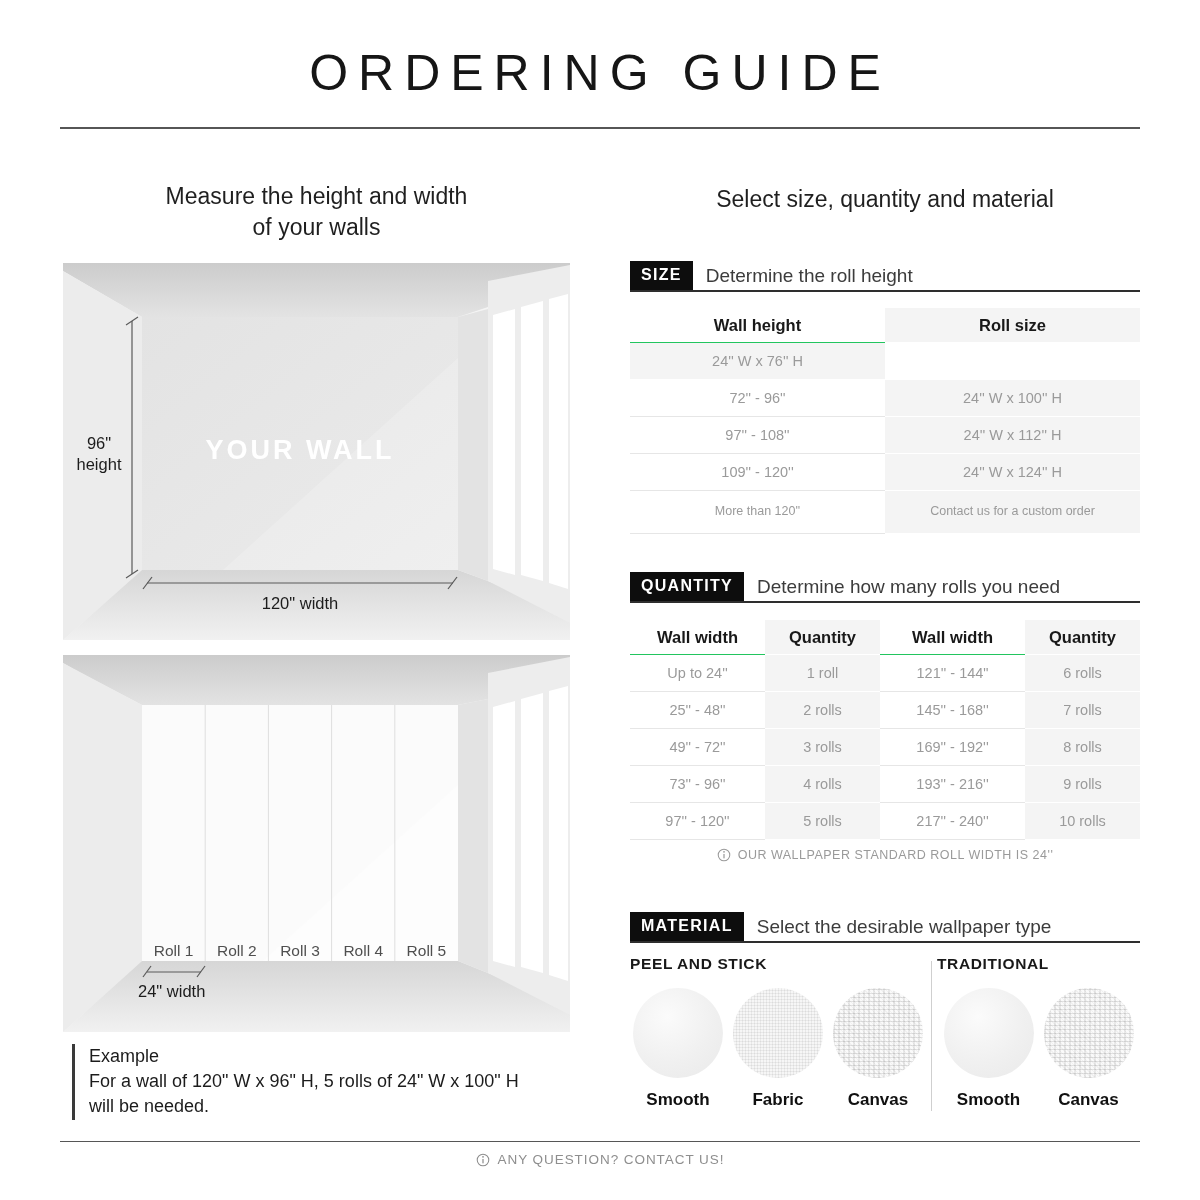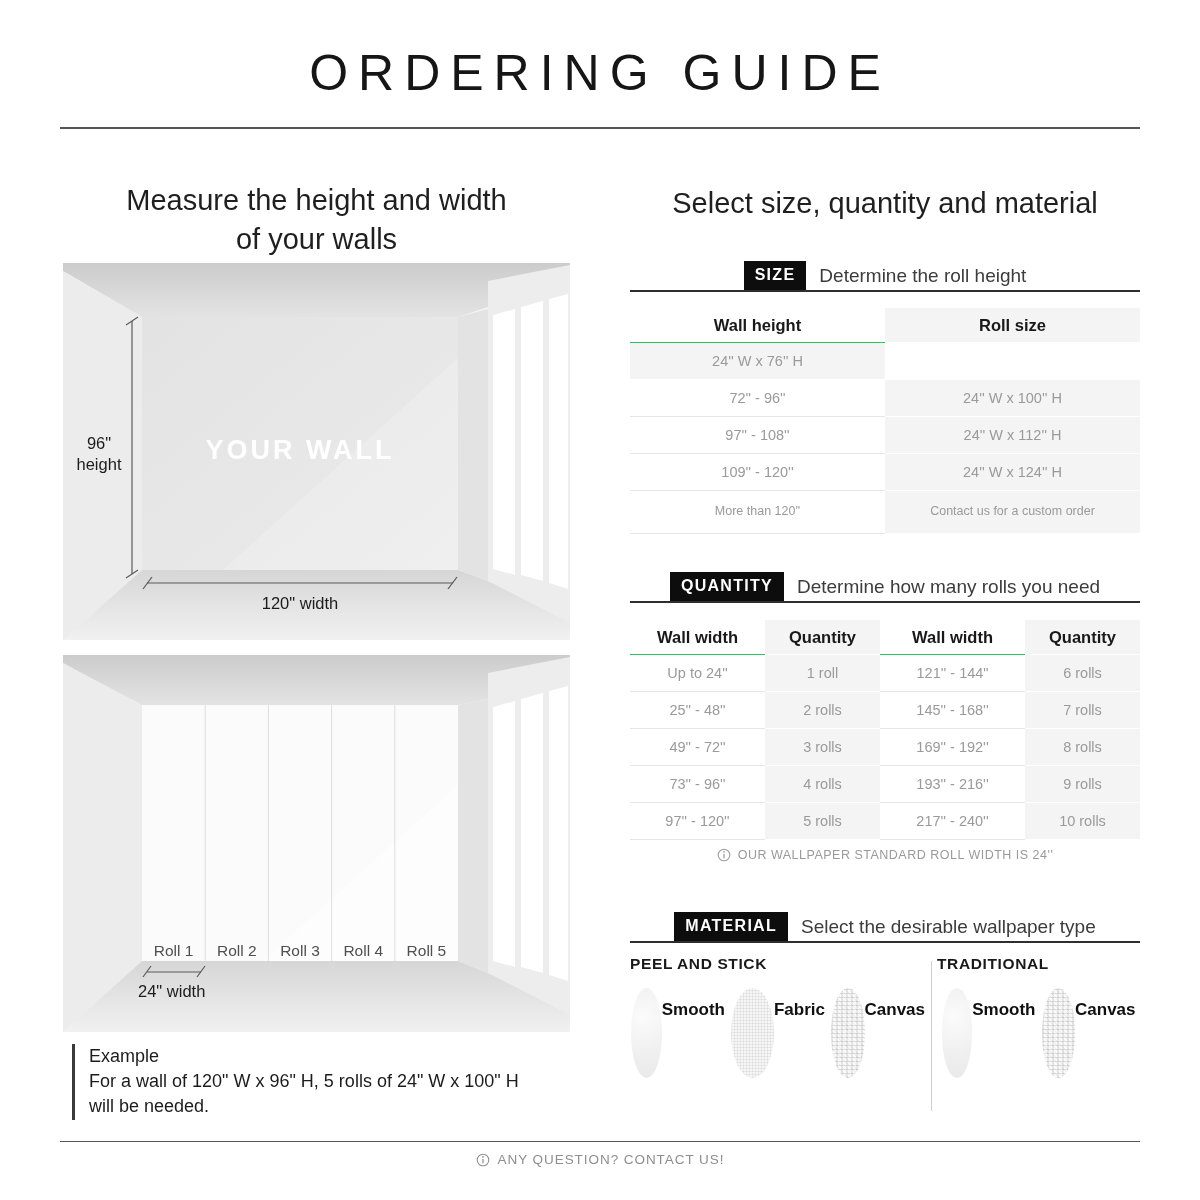--- a/index.html
+++ b/index.html
@@ -4,40 +4,40 @@
 <style>
   html,body { margin:0; padding:0; background:#ffffff; }
   body { width:1200px; height:1200px; font-family:"Liberation Sans", sans-serif; color:#1d1d1d; }
   .page { position:relative; width:1200px; height:1200px; background:#ffffff; overflow:hidden; }
 
   .title { position:absolute; top:44px; left:0; width:100%; text-align:center;
            font-size:50px; font-weight:500; letter-spacing:.2em; color:#161616; }
   .rule-top { position:absolute; top:127px; left:60px; width:1080px; border-top:2px solid #565656; }
   .rule-bottom { position:absolute; top:1141px; left:60px; width:1080px; border-top:1.5px solid #565656; }
 
-  .col-heading { position:absolute; font-size:29px; line-height:1.35; font-weight:500;
+  .col-heading { position:absolute; font-size:23px; line-height:1.35; font-weight:500;
                  color:#1f1f1f; text-align:center; }
   #left-heading  { top:181px; left:63px;  width:507px; }
   #right-heading { top:184px; left:630px; width:510px; }
 
   .room { position:absolute; left:63px; width:507px; height:377px; }
   #room1 { top:263px; }
   #room2 { top:655px; }
   .room text { font-family:"Liberation Sans", sans-serif; }
   .measure-text { font-size:16.5px; fill:#1c1c1c; }
   .wall-word { font-size:27px; font-weight:bold; fill:#ffffff; letter-spacing:3px; }
   .roll-word { font-size:15.5px; fill:#4f4f4f; }
   .mline { stroke:#5a5a5a; stroke-width:1.2; }
 
   .example { position:absolute; left:72px; top:1044px; width:500px;
              border-left:3px solid #3a3a3a; padding-left:14px;
              font-size:18px; line-height:1.4; color:#1c1c1c; }
 
   .section-head { position:absolute; left:630px; width:510px; display:flex; align-items:center;
-                  border-bottom:2px solid #2e2e2e;justify-content:center; }
+                  border-bottom:2px solid #2e2e2e; }
   #size-head { top:261px; } #qty-head { top:572px; } #mat-head { top:912px; }
   .badge { background:#0d0d0d; color:#ffffff; font-size:16px; font-weight:600;
            letter-spacing:.08em; padding:5px 11px 6px; }
   .section-sub { font-size:19px; color:#3c3c3c; margin-left:13px; }
 
   .tbl { position:absolute; left:630px; width:510px; }
   #size-table { top:308px; }
   #qty-table  { top:620px; }
   .trow { display:grid; }
   #size-table .trow { grid-template-columns:255px 255px; }
@@ -55,21 +55,21 @@
   .info-ic { width:14px; height:14px; flex:0 0 auto; }
 
   .materials { position:absolute; left:630px; top:955px; width:510px; display:flex; }
   .mat-group { }
   #mat-group-0 { width:296px; }
   #mat-group-1 { flex:1; }
   .mat-divider { width:1px; background:#cfcfcf; height:150px; margin:6px 5px 0 5px; }
   .group-title { text-align:left; font-size:15.5px; font-weight:600; letter-spacing:.04em;
                  color:#191919; margin-bottom:15px; }
   .swatch-row { display:flex; justify-content:center; gap:6px; }
-  .swatch { width:94px; display:flex; flex-direction:row; align-items:flex-start; }
+  .swatch { width:94px; display:flex; flex-direction:column; align-items:center; }
   .circle { width:90px; height:90px; border-radius:50%; }
   .tex-smooth { background:radial-gradient(circle at 38% 32%, #fbfbfb 0%, #f0f0f0 55%, #e9e9e9 100%); }
   .tex-fabric { background-color:#f6f6f6;
     background-image:
       repeating-linear-gradient(0deg,  rgba(0,0,0,0.055) 0 1px, transparent 1px 3px),
       repeating-linear-gradient(90deg, rgba(0,0,0,0.055) 0 1px, transparent 1px 3px); }
   .tex-canvas { background-color:#fafafa;
     background-image:
       repeating-linear-gradient(0deg,  rgba(0,0,0,0.10) 0 1px, transparent 1px 4px),
       repeating-linear-gradient(90deg, rgba(0,0,0,0.07) 0 2px, transparent 2px 5px),

